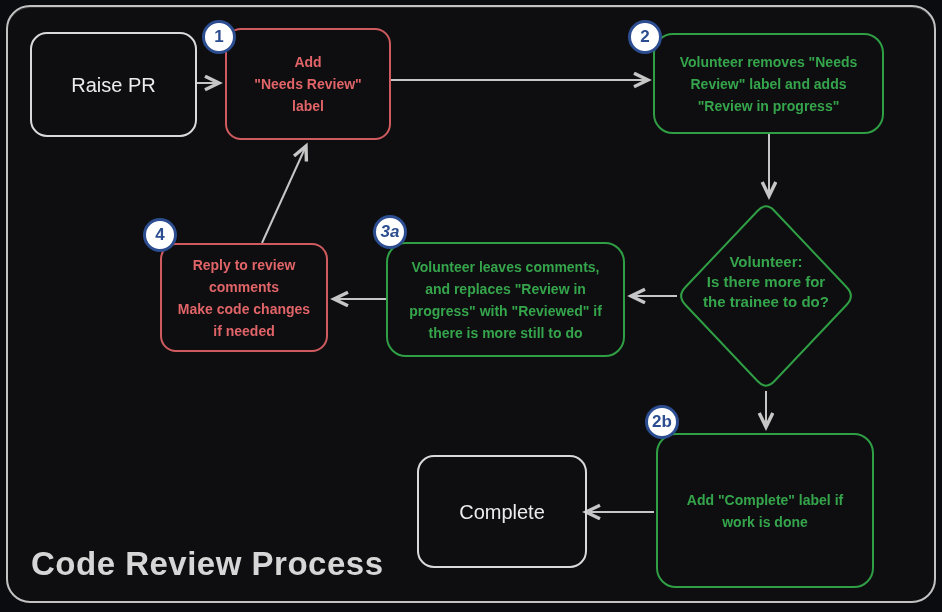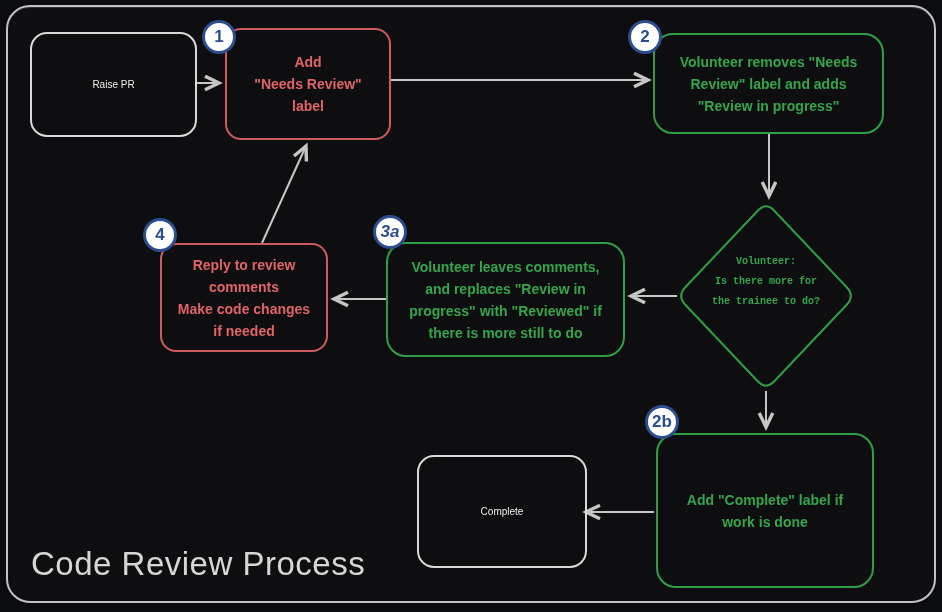--- a/index.html
+++ b/index.html
@@ -26,50 +26,50 @@
   }
   svg.wires{position:absolute;left:0;top:0;width:942px;height:612px;pointer-events:none;}
   .node{
     position:absolute;display:flex;align-items:center;justify-content:center;
     text-align:center;background:transparent;z-index:2;
   }
   .node-label{white-space:pre-line;line-height:22px;font-size:14px;font-weight:700;}
   .node.red{border:2px solid var(--red-border);border-radius:16px;color:var(--red);}
   .node.green{border:2px solid var(--green-border);border-radius:20px;color:var(--green);}
   .node.plain{border:2px solid var(--neutral-border);border-radius:17px;color:var(--neutral);}
-  .node.plain .node-label{font-weight:400;font-size:10px;}
+  .node.plain .node-label{font-weight:400;font-size:20px;}
 
   #raise-pr{left:30px;top:32px;width:167px;height:105px;}
   #add-needs-review{left:225px;top:28px;width:166px;height:112px;}
   #volunteer-removes{left:653px;top:33px;width:231px;height:101px;}
   #leaves-comments{left:386px;top:242px;width:239px;height:115px;}
   #reply-comments{left:160px;top:243px;width:168px;height:109px;}
   #add-complete{left:656px;top:433px;width:218px;height:155px;}
   #complete-node{left:417px;top:455px;width:170px;height:113px;}
 
   .decision-label{
     position:absolute;left:676px;top:252px;width:180px;z-index:2;
     text-align:center;color:var(--green);
-    font-size:10px;font-weight:700;line-height:20px;white-space:pre-line;font-family:Liberation Mono, monospace;
+    font-size:15px;font-weight:700;line-height:20px;white-space:pre-line;
   }
   .badge{
     position:absolute;width:34px;height:34px;border-radius:50%;
     background:#ffffff;border:3px solid var(--badge-blue);
     color:var(--badge-blue);font-size:17px;font-weight:700;
     display:flex;align-items:center;justify-content:center;z-index:3;
   }
   #badge-1{left:202px;top:20px;}
   #badge-2{left:628px;top:20px;}
   #badge-3a{left:373px;top:215px;font-style:italic;}
   #badge-4{left:143px;top:218px;}
   #badge-3b{left:645px;top:405px;}
 
   .diagram-title{
     position:absolute;left:31px;top:545px;z-index:2;
-    color:var(--title);font-size:33px;font-weight:400;letter-spacing:.5px;
+    color:var(--title);font-size:33px;font-weight:700;letter-spacing:.5px;
   }
   .wires line, .wires path.arrowline{stroke:var(--arrow);stroke-width:2;fill:none;}
   .wires path.diamond{stroke:var(--green-border);stroke-width:2;fill:none;}
 </style>
 </head>
 <body>
 
 <div class="stage">
   <div class="canvas"></div>
 

